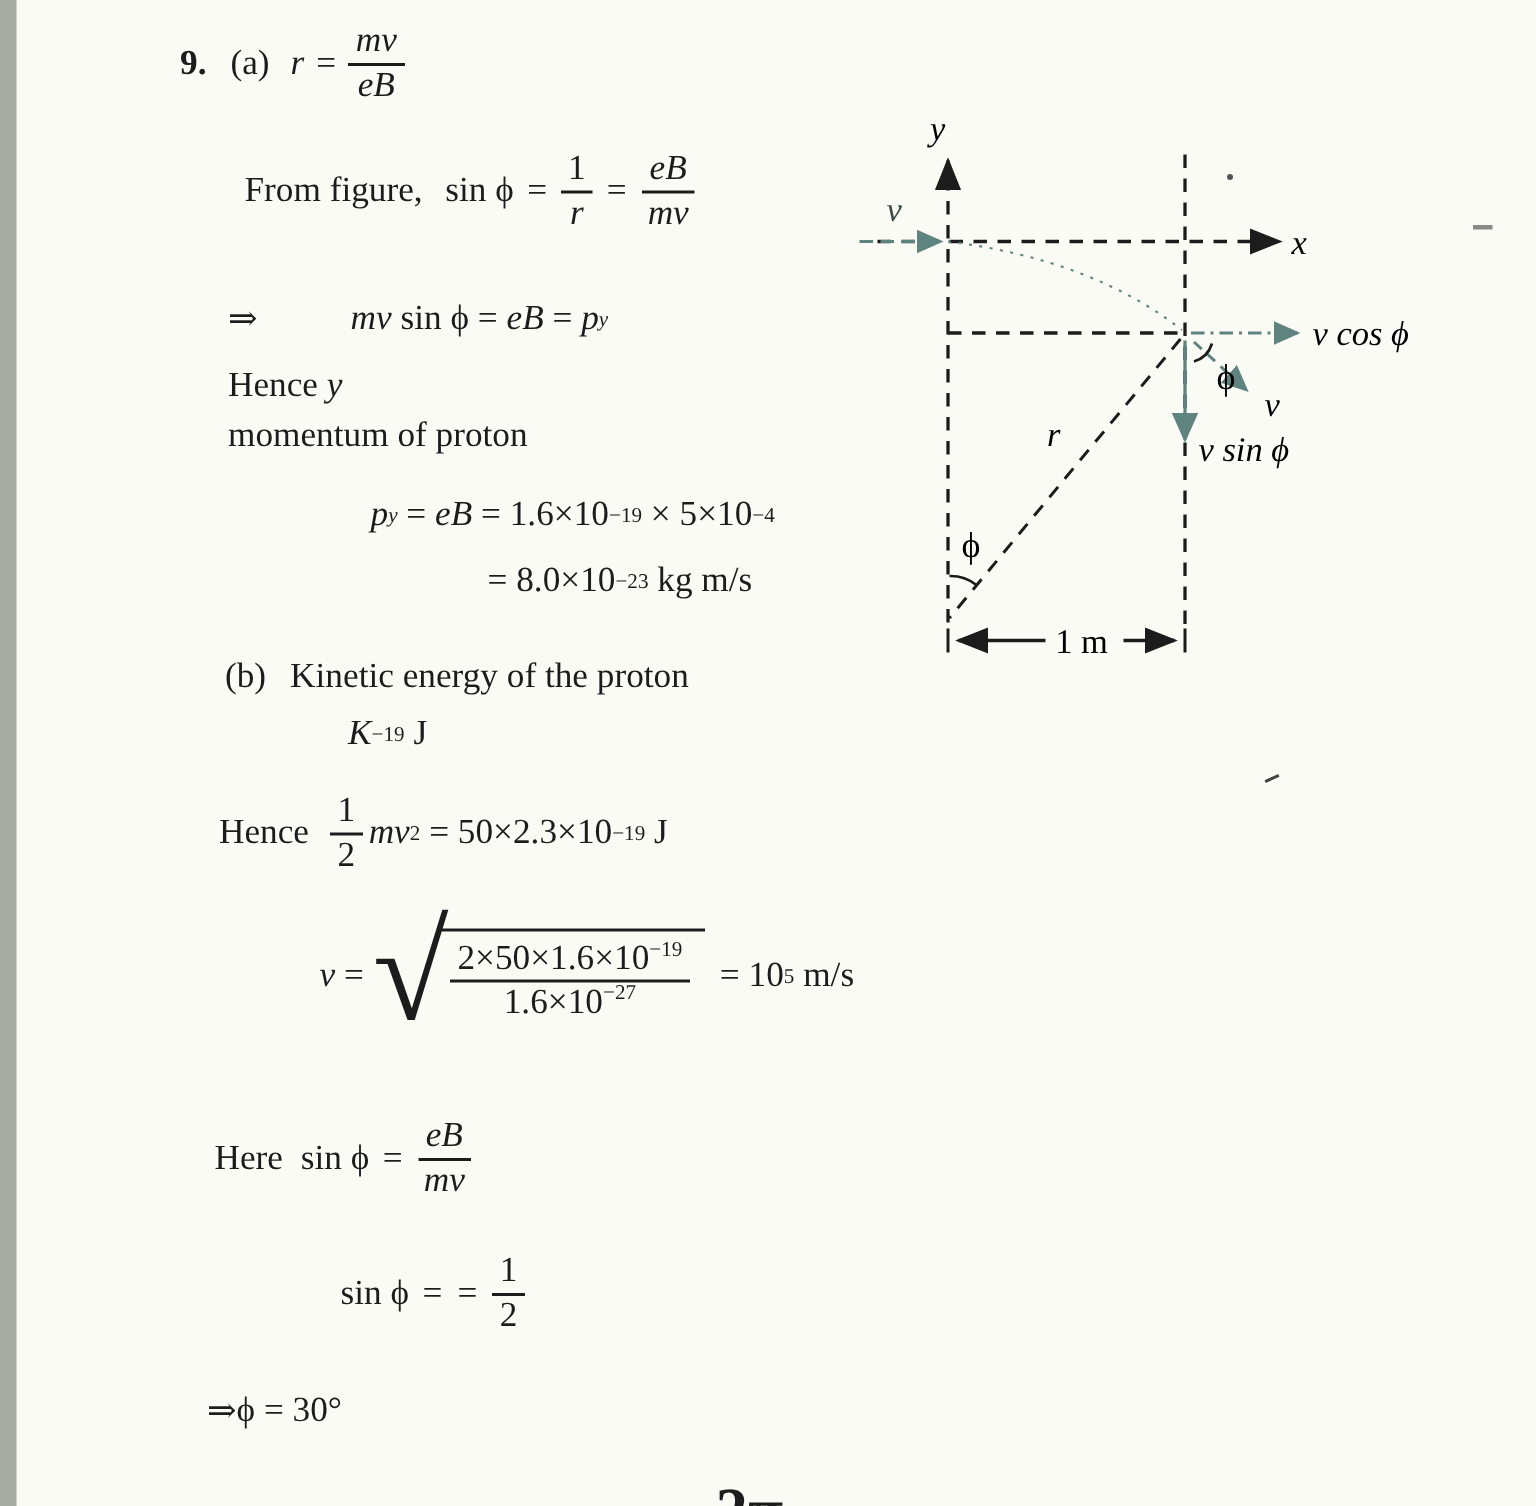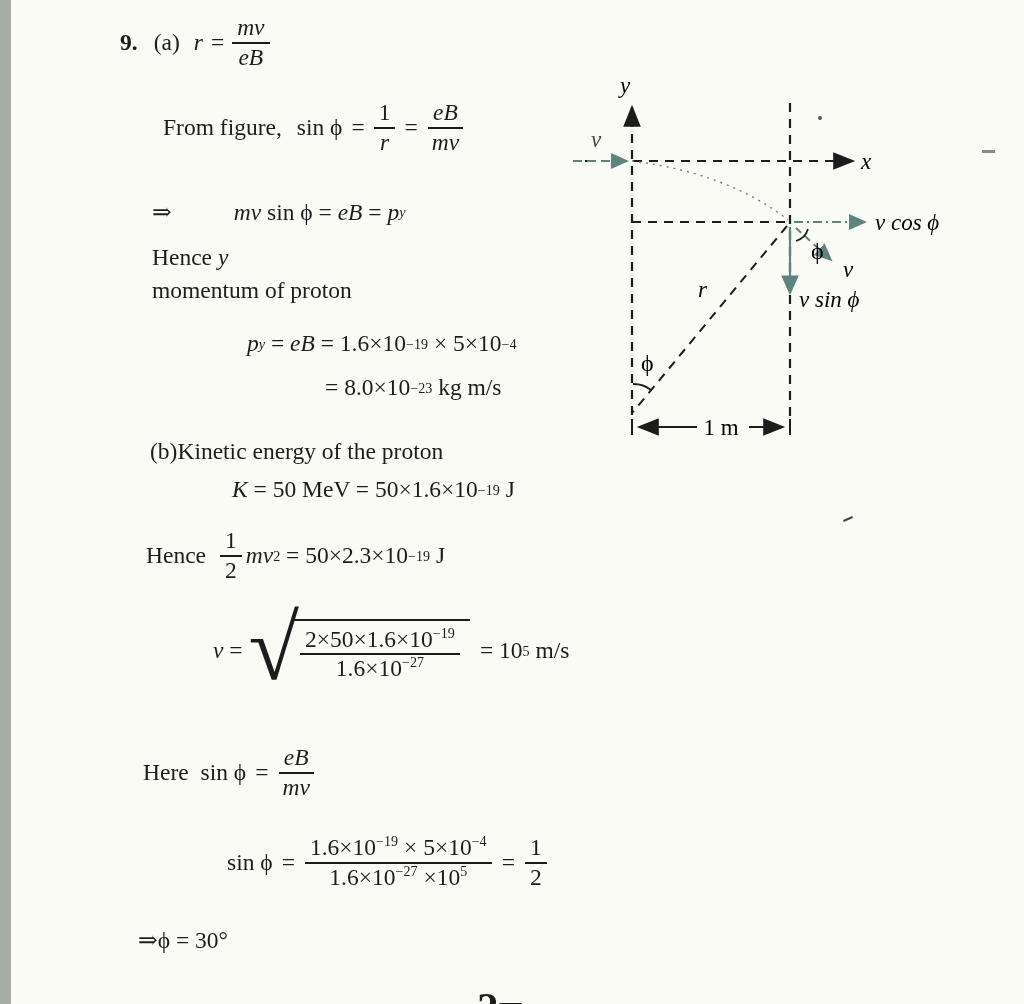--- a/index.html
+++ b/index.html
@@ -86,26 +86,25 @@
 </div>
 
 <div class="line" style="top:374px;left:325px">
   <span>= 8.0×10</span>
   <sup>−23</sup>
   <span> kg m/s</span>
 </div>
 
 <div class="line" style="top:438px;left:150px">
   <span>(b)</span>
-  <span style="margin-left:0">Kinetic energy of the proton</span>
+  <span style="margin-left:16px">Kinetic energy of the proton</span>
 </div>
 
 <div class="line" style="top:476px;left:232px">
   <span class="it">K</span>
-  <span> = 50 MeV = 50×1.6×10</span>
   <sup>−19</sup>
   <span> J</span>
 </div>
 
 <div class="line" style="top:527px;left:146px">
   <span>Hence</span>
   <span class="frac" style="margin-left:14px">
     <span class="fn">1</span>
     <span class="fd">2</span>
   </span>
@@ -139,24 +138,20 @@
   <span style="margin-left:9px">=</span>
   <span class="frac" style="margin-left:9px">
     <span class="fn it">eB</span>
     <span class="fd it">mv</span>
   </span>
 </div>
 
 <div class="line" style="top:834px;left:227px">
   <span>sin ϕ</span>
   <span style="margin-left:9px">=</span>
-  <span class="frac" style="margin-left:10px">
-    <span class="fn"><span>1.6×10</span><sup>−19</sup><span> × 5×10</span><sup>−4</sup></span>
-    <span class="fd"><span>1.6×10</span><sup>−27</sup><span> ×10</span><sup>5</sup></span>
-  </span>
   <span style="margin-left:10px">=</span>
   <span class="frac" style="margin-left:10px">
     <span class="fn">1</span>
     <span class="fd">2</span>
   </span>
 </div>
 
 <div class="line" style="top:926px;left:138px">
   <span>⇒</span>
   <span style="">ϕ = 30°</span>

